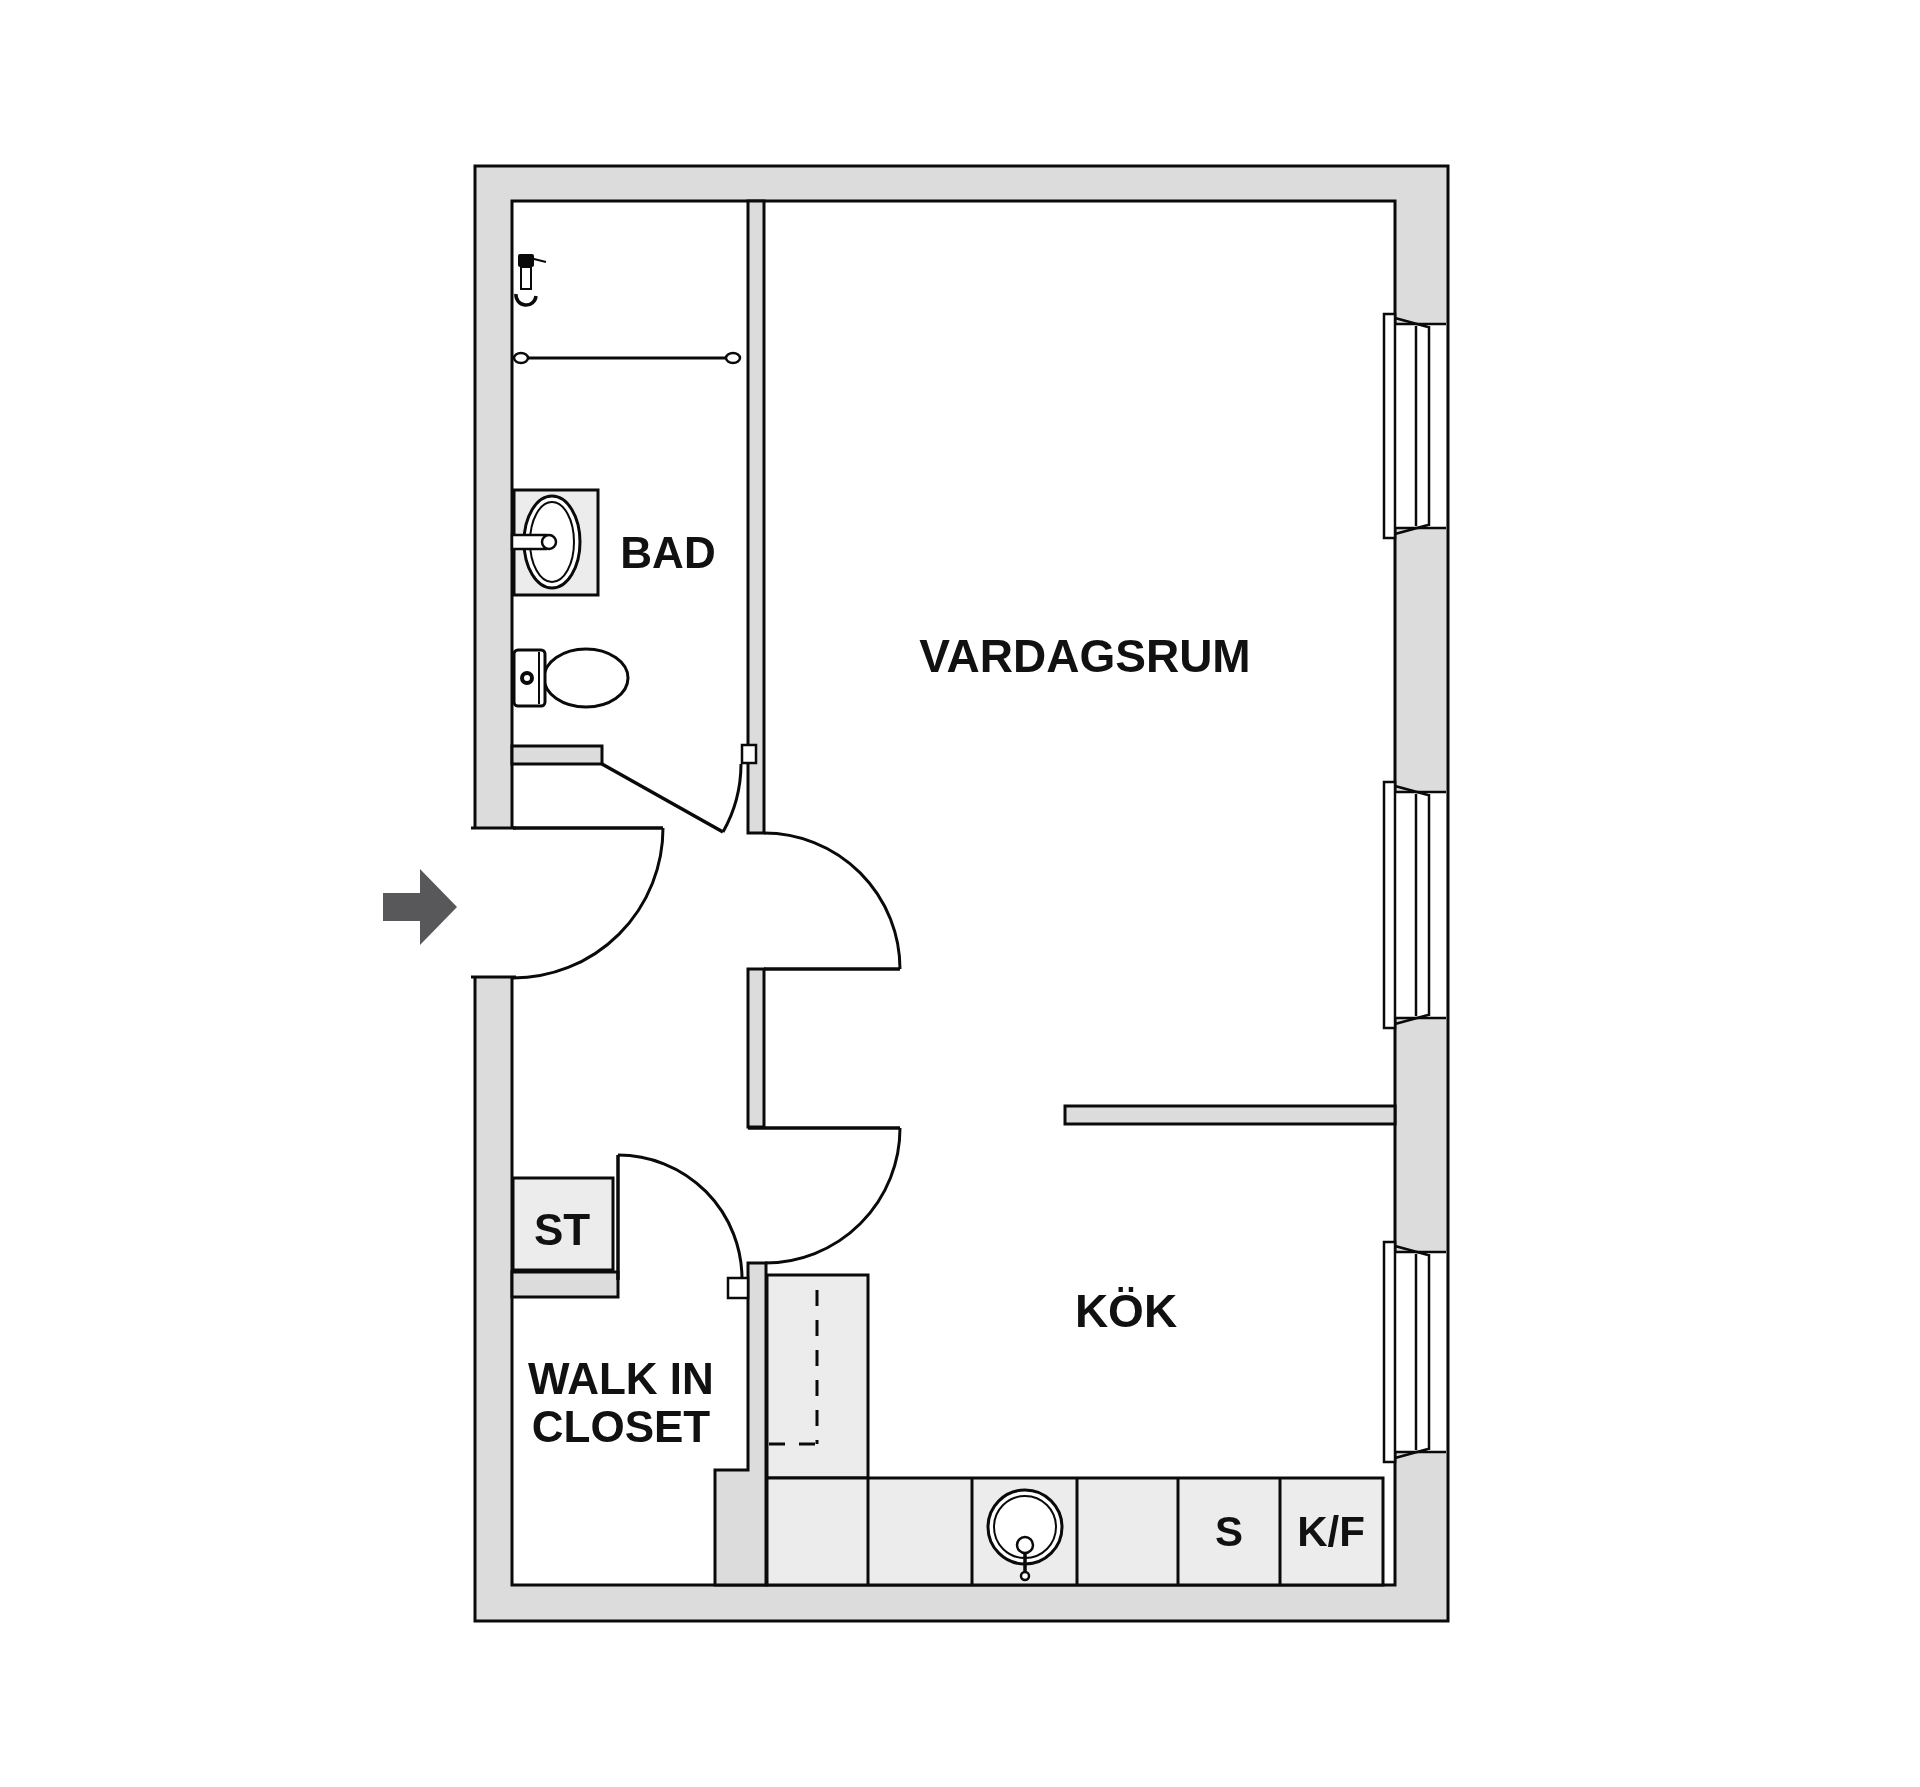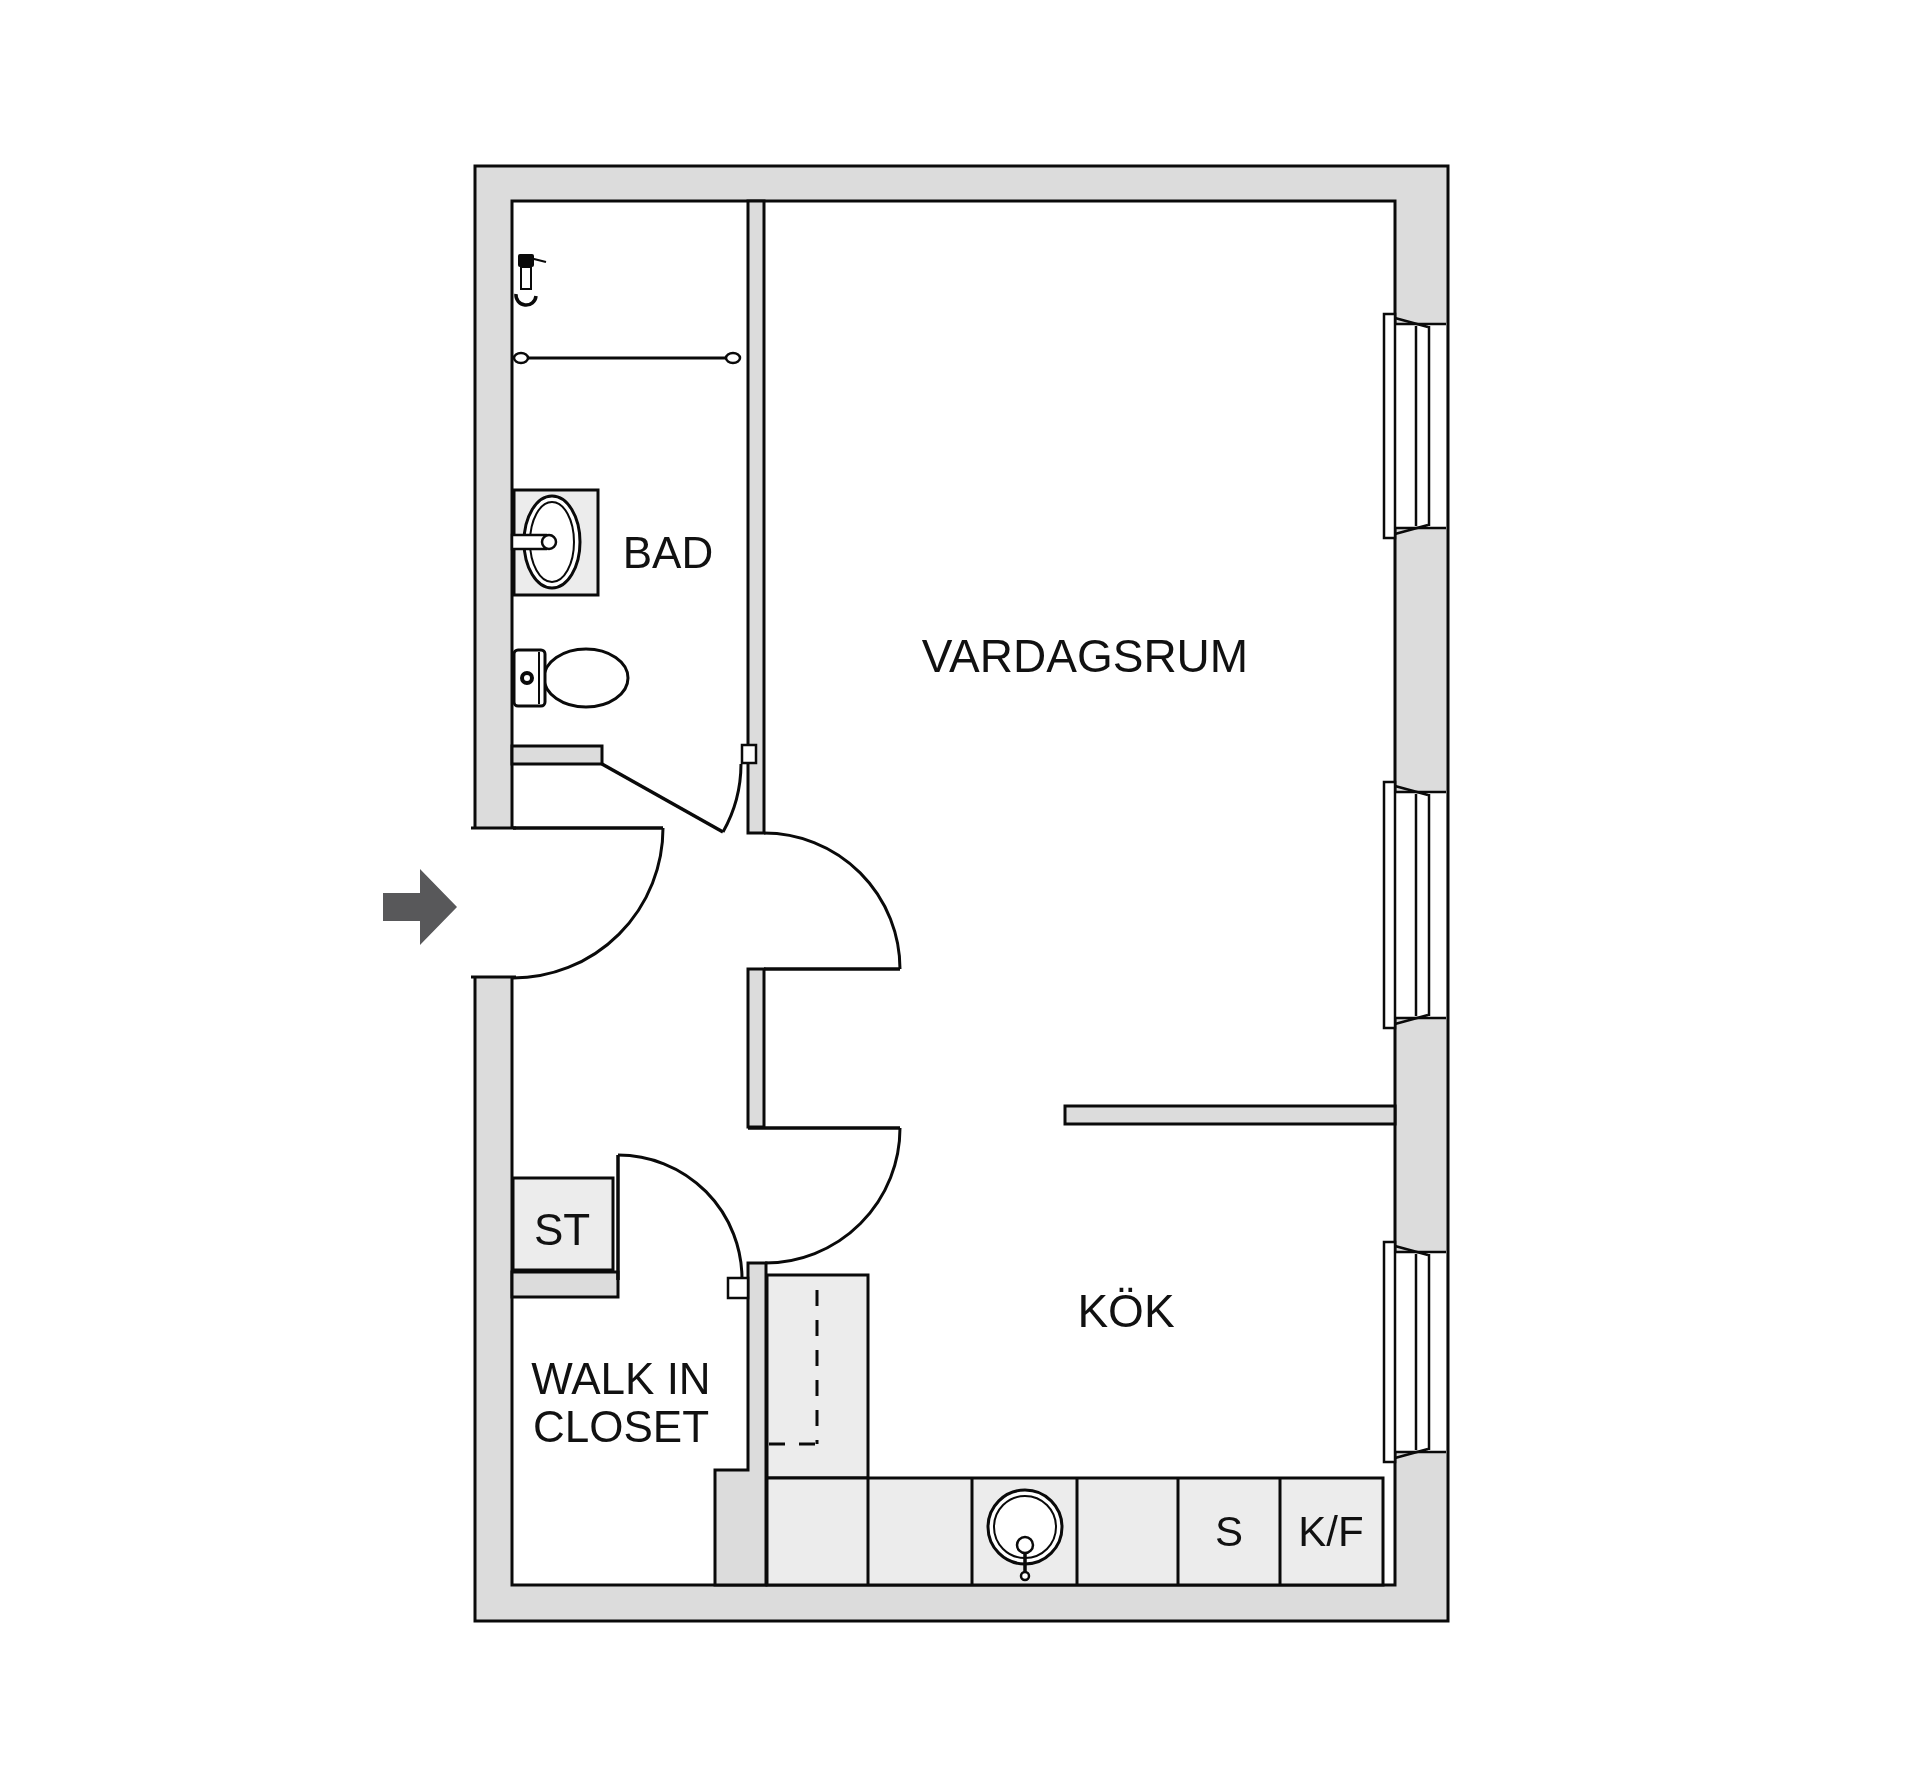--- a/index.html
+++ b/index.html
@@ -1,20 +1,20 @@
 <!DOCTYPE html>
 <html style="--wall-fill: #dcdcdc; --fixture-fill: #ececec; --line: #0a0a0a; --arrow: #58585a; --bg: #ffffff; --text: #111111;"><head>
 <meta charset="utf-8">
 <style>
   :root{
     --wall-fill:#dcdcdc; --fixture-fill:#ececec; --line:#0a0a0a;
     --arrow:#58585a; --bg:#ffffff; --text:#111111;
   }
   html,body{margin:0;padding:0;background:var(--bg);}
-  .stage{width:1920px;height:1787px;position:relative;background:var(--bg);}
+  .stage{width:1920px;height:1787px;position:relative;background:var(--bg);font-weight:bold;}
   svg{display:block;}
   .wall{fill:var(--wall-fill);stroke:var(--line);stroke-width:3;}
   .floor{fill:#ffffff;stroke:var(--line);stroke-width:3;}
   .erase{fill:#ffffff;stroke:none;}
   .fix{fill:var(--fixture-fill);stroke:var(--line);stroke-width:3;}
   .wht{fill:#ffffff;stroke:var(--line);stroke-width:3;}
   .wht25{fill:#ffffff;stroke:var(--line);stroke-width:2.5;}
   .ln{stroke:var(--line);stroke-width:3;fill:none;}
   .ln2{stroke:var(--line);stroke-width:2;fill:none;}
   .ln25{stroke:var(--line);stroke-width:2.5;fill:none;}

